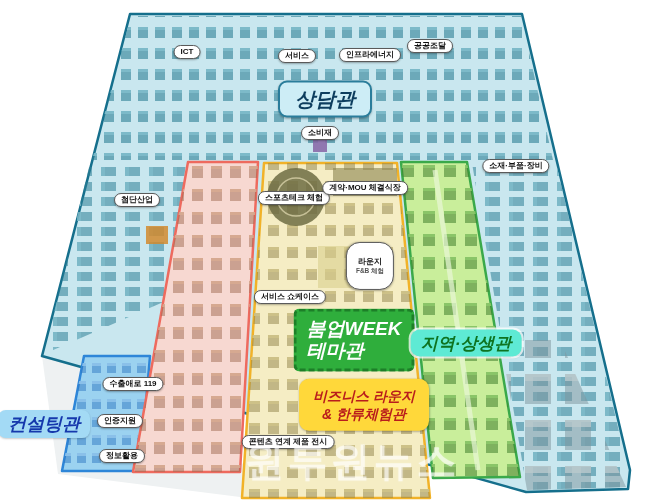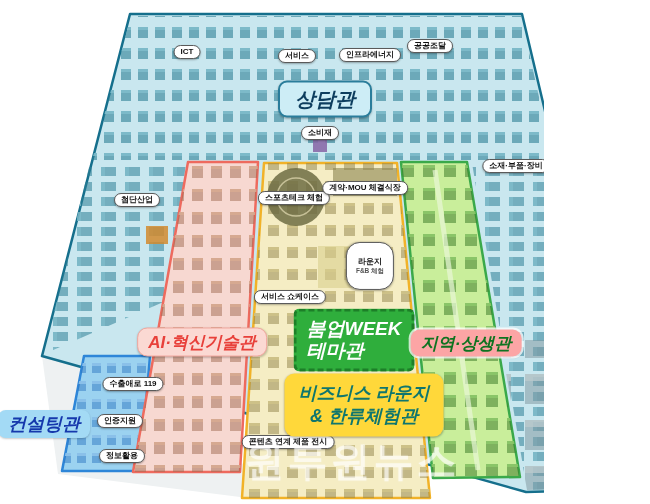--- a/index.html
+++ b/index.html
@@ -1,34 +1,34 @@
 <!DOCTYPE html>
 <html><head>
 <meta charset="utf-8">
 <style>
   html,body{margin:0;padding:0;background:#fff;}
-  #stage{position:relative;width:544px;height:504px;background:#ffffff;overflow:hidden;
+  #stage{position:relative;width:650px;height:504px;background:#ffffff;overflow:hidden;
          font-family:"Liberation Sans",sans-serif;}
   #floor-svg{position:absolute;left:0;top:0;z-index:0;}
   .pill{position:absolute;transform:translate(-50%,-50%);background:#ffffff;border:1px solid #5a5a5a;
         border-radius:9px;font-weight:bold;font-size:8px;line-height:1.25;padding:1px 6px;
         white-space:nowrap;color:#101010;box-shadow:0 1px 2px rgba(0,0,0,.3);z-index:2;text-align:center;}
   .pill .sub{font-size:6.5px;font-weight:bold;color:#555;}
   .pill.lounge{border-radius:14px;padding:14px 9px;}
   .badge{position:absolute;transform:translate(-50%,-50%);font-weight:bold;white-space:nowrap;
          z-index:2;border-radius:8px;text-align:center;font-style:italic;}
   .badge-sangdam{background:#cdedf6;color:#0d3d5e;font-size:20px;padding:3px 15px;
                  border:2px solid #2a7d9b;border-radius:9px;box-shadow:0 1px 2px rgba(0,0,0,.25);}
   .badge-ai{background:#fbd9d3;color:#e8403a;font-size:17px;padding:2px 10px;
             border:1.5px solid #f2a79e;border-radius:10px;box-shadow:0 1px 2px rgba(0,0,0,.2);}
   .badge-boomup{background:#2fae3c;color:#ffffff;font-size:19px;line-height:1.18;padding:6px 10px;
                 border:3px dashed #1d7f28;border-radius:6px;text-align:left;white-space:nowrap;}
-  .badge-region{background:#fca5a5;color:#0e7320;font-size:17px;padding:2px 10px;border-radius:9px;
+  .badge-region{background:#5eead4;color:#0e7320;font-size:17px;padding:2px 10px;border-radius:9px;
                 box-shadow:0 0 0 2px rgba(255,255,255,.75),0 1px 2px rgba(0,0,0,.2);}
-  .badge-business{background:#ffd83a;color:#0f766e;font-size:18px;line-height:1.3;padding:8px 14px;
+  .badge-business{background:#ffd83a;color:#b91c1c;font-size:14px;line-height:1.3;padding:8px 14px;
                   border-radius:10px;white-space:nowrap;box-shadow:0 1px 2px rgba(0,0,0,.25);}
   .badge-consulting{background:#a3daf5;color:#1538ac;font-size:18px;padding:2px 10px;border-radius:8px;
                     box-shadow:0 1px 2px rgba(0,0,0,.2);}
   #watermark{position:absolute;left:352px;top:461px;transform:translate(-50%,-50%);z-index:3;
              font-size:40px;font-weight:bold;letter-spacing:3px;color:rgba(255,255,255,.62);
              white-space:nowrap;text-shadow:0 0 3px rgba(255,255,255,.2);}
 </style>
 </head>
 <body>
 
@@ -110,21 +110,20 @@
   <div class="pill" style="left:122px;top:456px">정보활용</div>
   <div class="pill" style="left:288px;top:442px">콘텐츠 연계 제품 전시</div>
 
   <div class="pill lounge" style="left:370px;top:266px">
     <div>라운지</div>
     <div class="sub">F&amp;B 체험</div>
   </div>
 
   <div class="badge badge-sangdam" style="left:325px;top:99px">상담관</div>
 
-  <div class="badge badge-ai" style="left:202px;top:342px">AI·혁신기술관</div>
 
   <div class="badge badge-boomup" style="left:354px;top:340px">
     <div>붐업WEEK</div>
     <div>테마관</div>
   </div>
 
   <div class="badge badge-region" style="left:466px;top:343px">지역·상생관</div>
 
   <div class="badge badge-business" style="left:364px;top:405px">
     <div>비즈니스 라운지</div>

